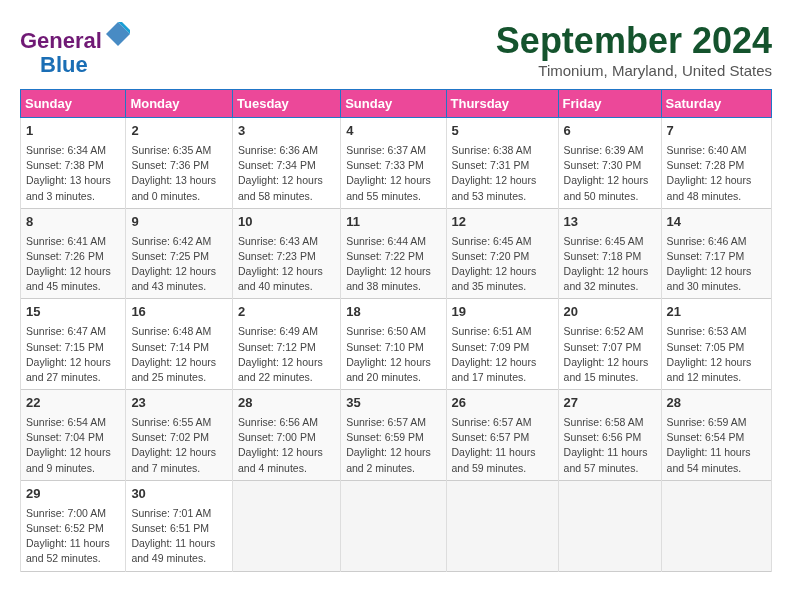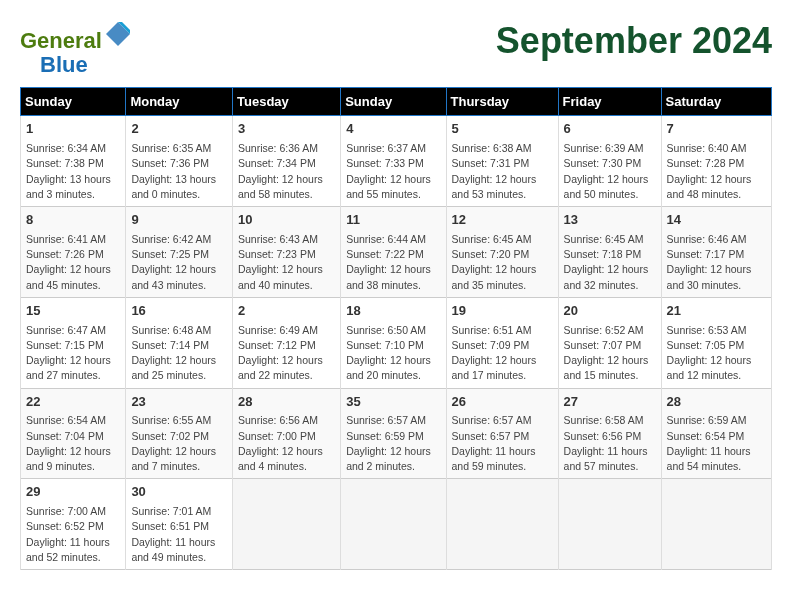--- a/index.html
+++ b/index.html
@@ -18,21 +18,21 @@
     }
     .logo {
       display: flex;
       align-items: center;
     }
     .logo-text {
       font-size: 22px;
       font-weight: bold;
       line-height: 1.1;
     }
-    .logo-general { color: #4d7c0f; }
+    .logo-general { color: #701a75; }
     .logo-blue { color: #1a6eb5; margin-left: 20px; }
     .logo-icon {
       width: 28px;
       height: 28px;
       margin-left: 2px;
     }
     .title-block {
       text-align: right;
     }
     .month-title {
@@ -43,21 +43,21 @@
     .location {
       font-size: 15px;
       color: #555;
     }
     table {
       width: 100%;
       border-collapse: collapse;
       font-size: 11px;
     }
     thead tr {
-      background-color: #000000;
+      background-color: #ec4899;
       color: #fff;
     }
     thead th {
       padding: 6px 4px;
       text-align: left;
       font-size: 13px;
       font-weight: bold;
       border: 1px solid #2176c7;
     }
     tbody tr {
@@ -101,20 +101,21 @@
             <polygon points="18,2 26,10 26,14 14,2" fill="#1a9ed4"></polygon>
           </svg>
       </div>
       <div class="logo-text">
         <span class="logo-blue">Blue</span>
       </div>
     </div>
   </div>
   <div class="title-block">
     <div class="month-title">September 2024</div>
+    <div class="location">Timonium, Maryland, United States</div>
   </div>
 </div>
 
 <table>
   <thead>
     <tr>
     <th>Sunday</th>
         <th>Monday</th>
         <th>Tuesday</th>
         <th>Sunday</th>

